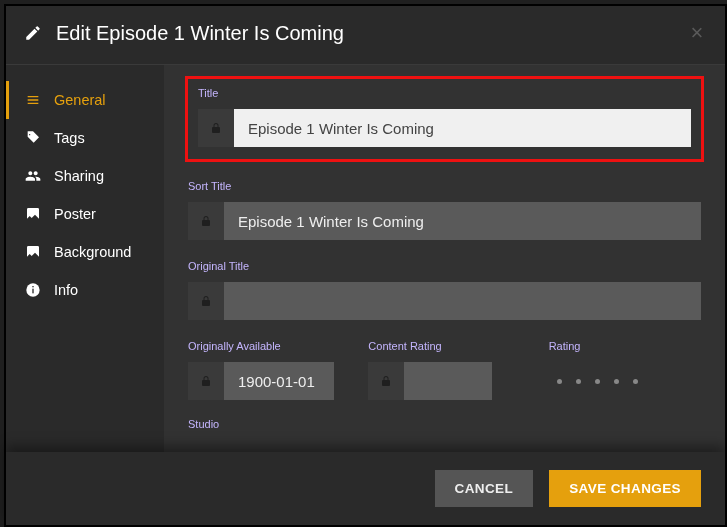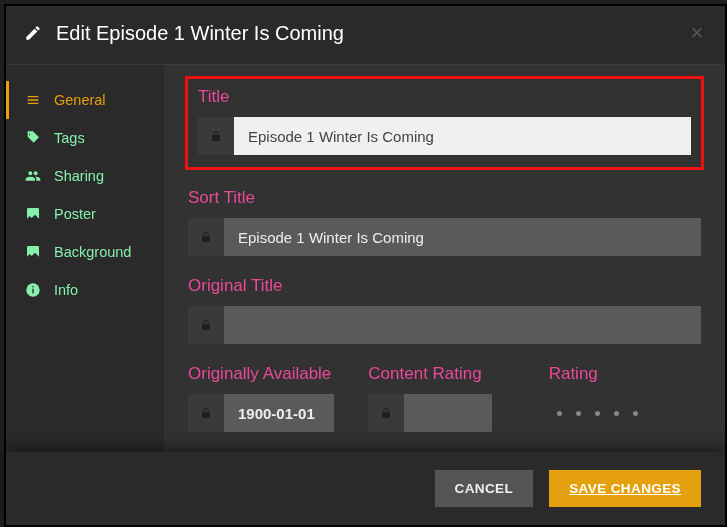--- a/index.html
+++ b/index.html
@@ -45,21 +45,21 @@
   .sidebar {
     width: 158px;
     background: #2a2a2a;
     padding-top: 16px;
     flex-shrink: 0;
   }
   .sidebar-item {
     display: flex;
     align-items: center;
     padding: 11px 18px;
-    color: #86efac;
+    color: #ffffff;
     font-size: 14.5px;
     cursor: pointer;
   }
   .sidebar-item.active {
     color: #e5a00d;
     border-left: 3px solid #e5a00d;
     padding-left: 15px;
     align-items: center;
   }
   .sidebar-item .sicon {
@@ -75,22 +75,22 @@
   }
   .field-group {
     margin-bottom: 20px;
   }
   .field-group.highlighted {
     border: 3px solid #e11;
     padding: 8px 10px 12px 10px;
     margin: -3px -3px 18px -3px;
   }
   .field-label {
-    color: #ec4899;
-    font-size: 17px;
+    color: #c4b5fd;
+    font-size: 11px;
     margin-bottom: 10px;
     display: block;
   }
   .input-wrap {
     display: flex;
     align-items: stretch;
     height: 38px;
   }
   .lock {
     width: 36px;
@@ -121,21 +121,21 @@
     background: #5a5a5a;
     color: #eee;
   }
   .row3 {
     display: flex;
     gap: 28px;
   }
   .row3 .col { flex: 1; }
   .row3 .col .input-wrap { height: 38px; }
   .row3 .col .txt-input { width: 100%; }
-  .col-small .input-wrap .txt-input { max-width: 110px; flex: none; font-weight: bold; }
+  .col-small .input-wrap .txt-input { max-width: 110px; flex: none; }
   .col-small2 .input-wrap .txt-input { max-width: 88px; flex: none; }
   .rating-dots {
     display: flex;
     align-items: center;
     height: 38px;
     gap: 14px;
     padding-left: 8px;
     color: #888;
     font-size: 7px;
   }
@@ -157,21 +157,20 @@
     border: none;
     cursor: pointer;
   }
   .btn-cancel {
     background: #555;
     color: #eee;
   }
   .btn-save {
     background: #e5a00d;
     color: #fff;
-    text-decoration: underline;
   }
   .watermark {
     position: absolute;
     bottom: 6px; right: 8px;
     color: rgba(255,255,255,0.15);
     font-size: 9px;
     writing-mode: horizontal-tb;
     pointer-events: none;
   }
 </style>

